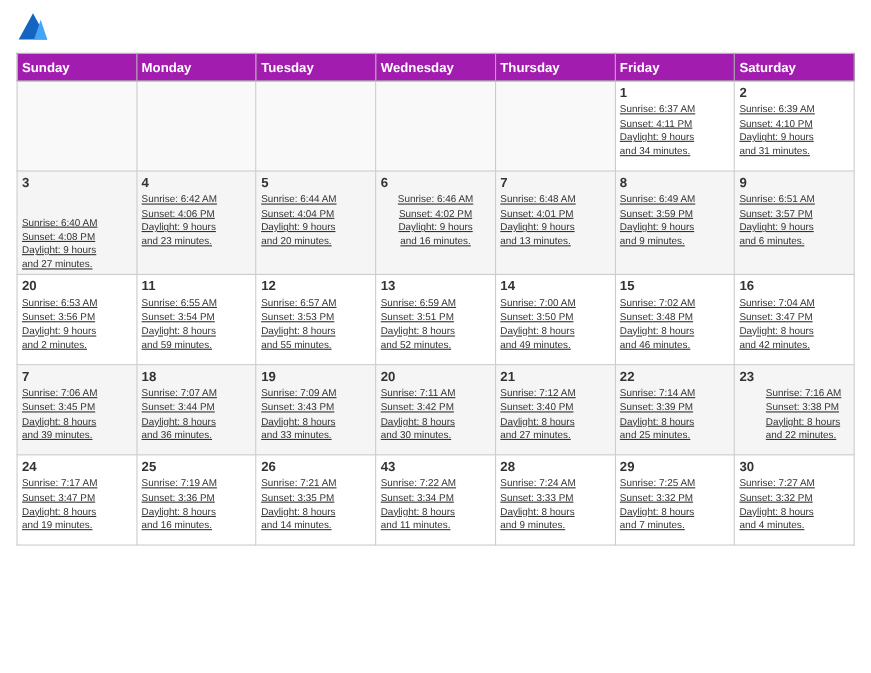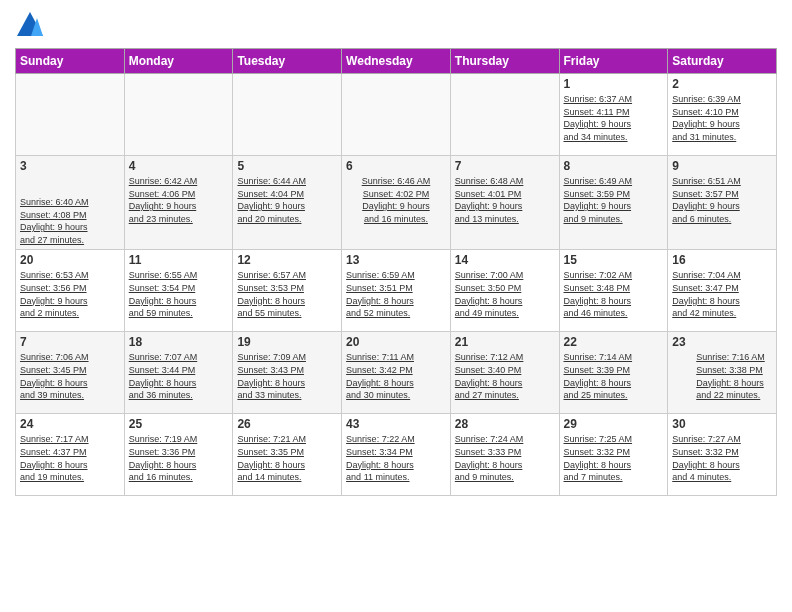--- a/index.html
+++ b/index.html
@@ -306,21 +306,21 @@
             <div class="day-info" style="white-space: pre-line; margin-left: 24px;">Sunrise: 7:16 AM
 Sunset: 3:38 PM
 Daylight: 8 hours
 and 22 minutes.</div>
           </td>
         </tr>
         <tr>
           <td>
             <span class="day-num">24</span>
             <div class="day-info" style="white-space: pre-line;">Sunrise: 7:17 AM
-Sunset: 4:37 PM
+Sunset: 3:47 PM
 Daylight: 8 hours
 and 19 minutes.</div>
           </td>
           <td>
             <span class="day-num">25</span>
             <div class="day-info" style="white-space: pre-line;">Sunrise: 7:19 AM
 Sunset: 3:36 PM
 Daylight: 8 hours
 and 16 minutes.</div>
           </td>

